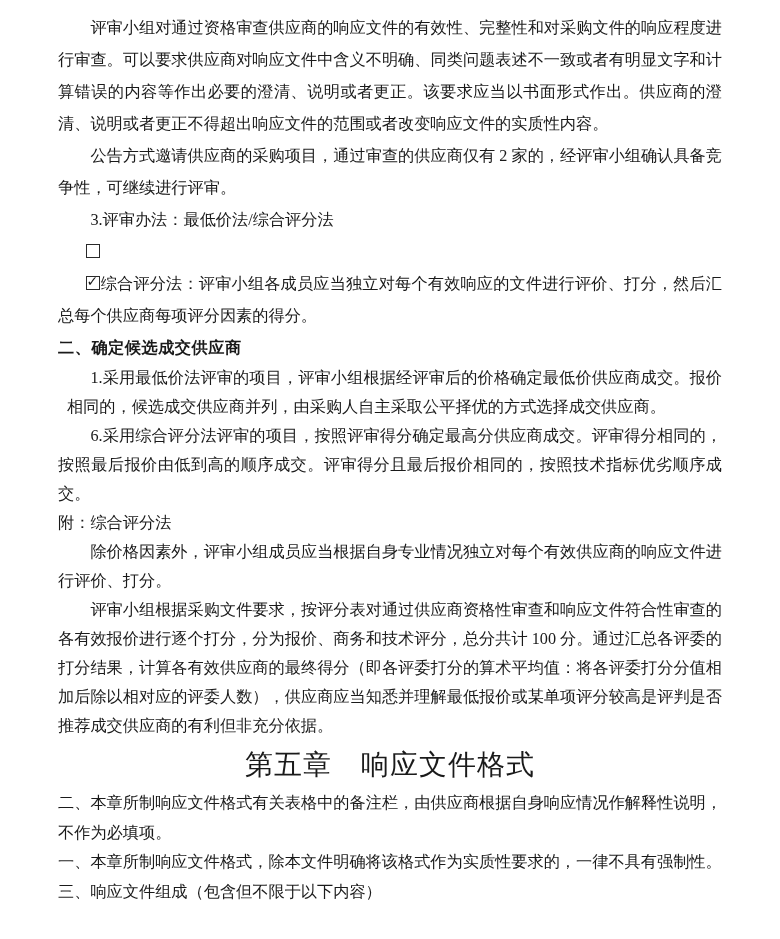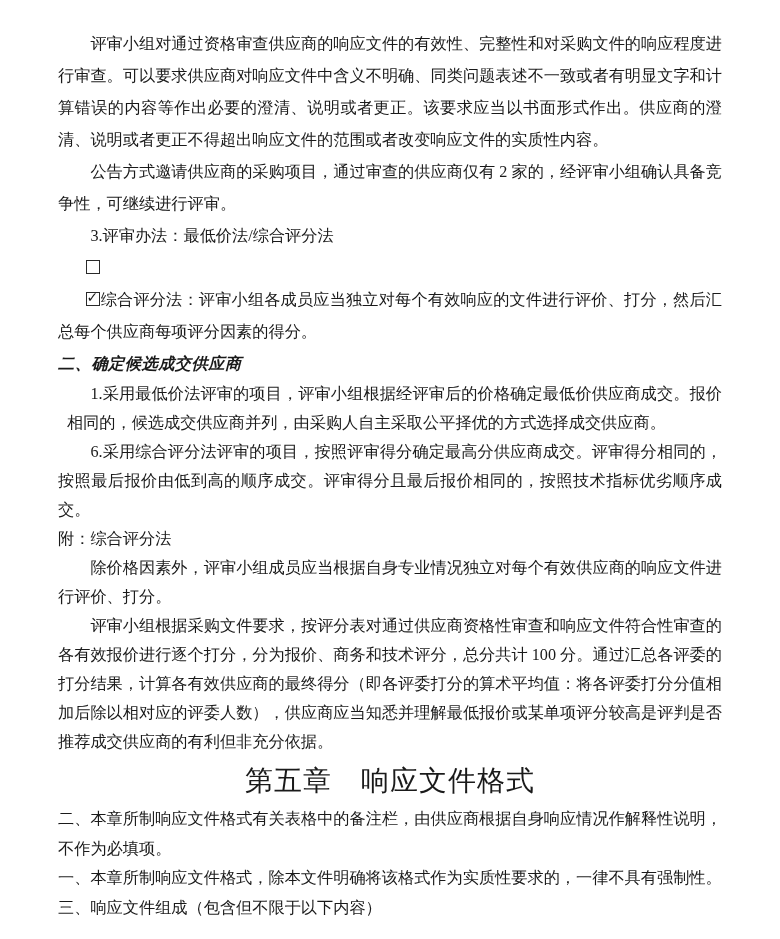--- a/index.html
+++ b/index.html
@@ -11,37 +11,37 @@
     width: 780px;
     height: 939px;
     overflow: hidden;
     font-family: "Liberation Serif", "DejaVu Serif", serif;
     color: #1a1a1a;
   }
   .doc-page {
     box-sizing: border-box;
     width: 780px;
     height: 830px;
-    padding: 28px 58px 0 58px;
+    padding: 12px 58px 0 58px;
     background: #ffffff;
   }
   p.para {
     margin: 0;
     font-size: 16.2px;
     text-align: justify;
     text-justify: inter-ideograph;
   }
   .lhA { line-height: 32px; }
   .lhB { line-height: 29px; }
   .lhC { line-height: 29.5px; }
   .indent { text-indent: 2em; }
   .flush { text-indent: 0; }
   
   .hang { padding-left: 0.55em; text-indent: 1.45em; }
-  .bold-section { font-weight: bold; letter-spacing: 0.5px; font-style: italic; }
+  .bold-section { font-weight: bold; letter-spacing: 0.5px; }
   .gap-top { margin-top: 8px; }
   .cb-para { text-indent: 1.7em; }
   .checkbox {
     display: inline-block;
     box-sizing: border-box;
     width: 14px;
     height: 14px;
     border: 1.6px solid #2a2a2a;
     vertical-align: -1px;
     margin-right: 1px;

